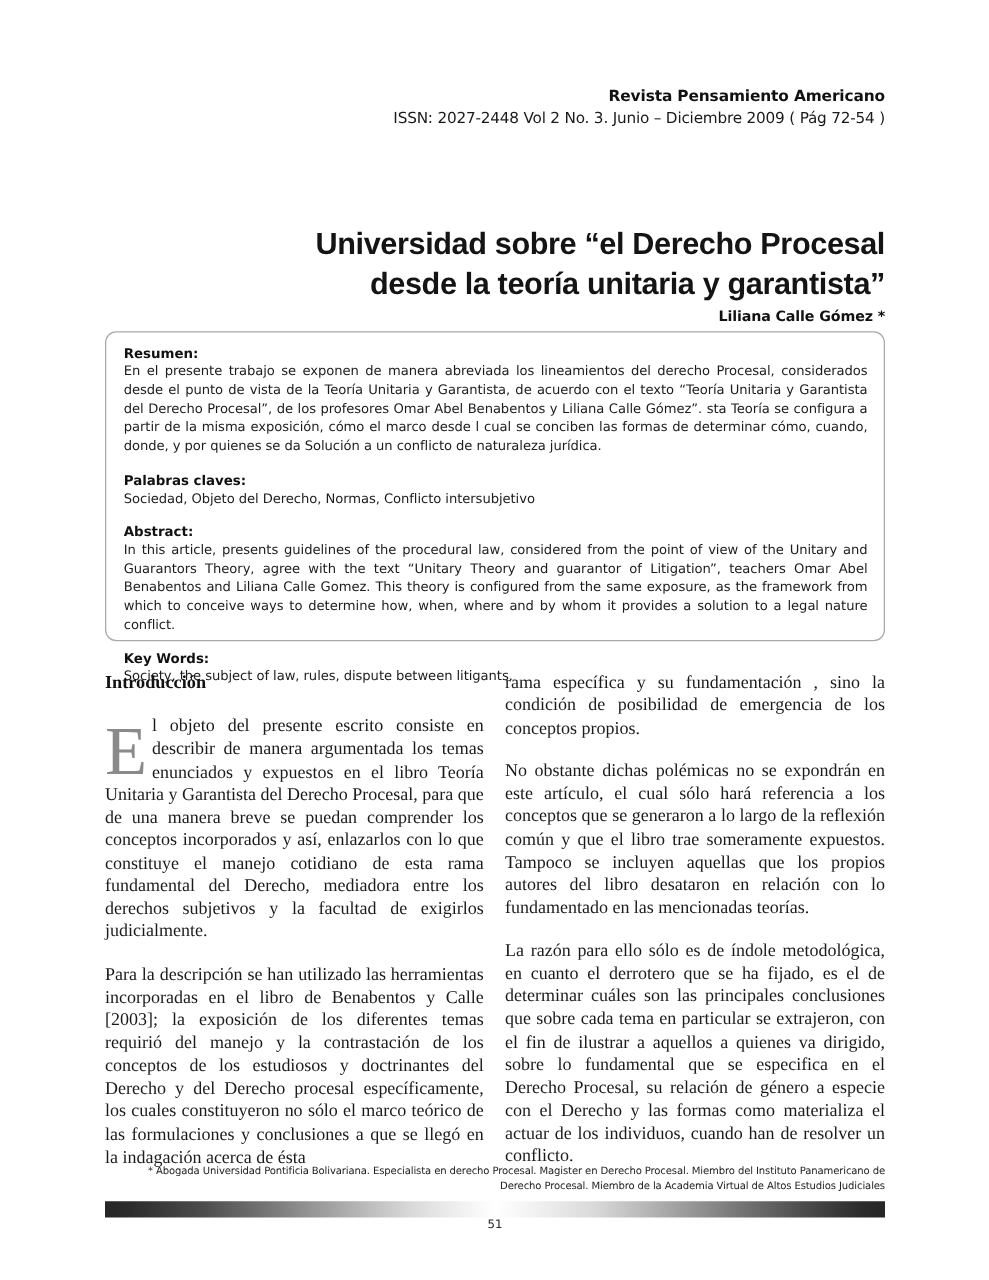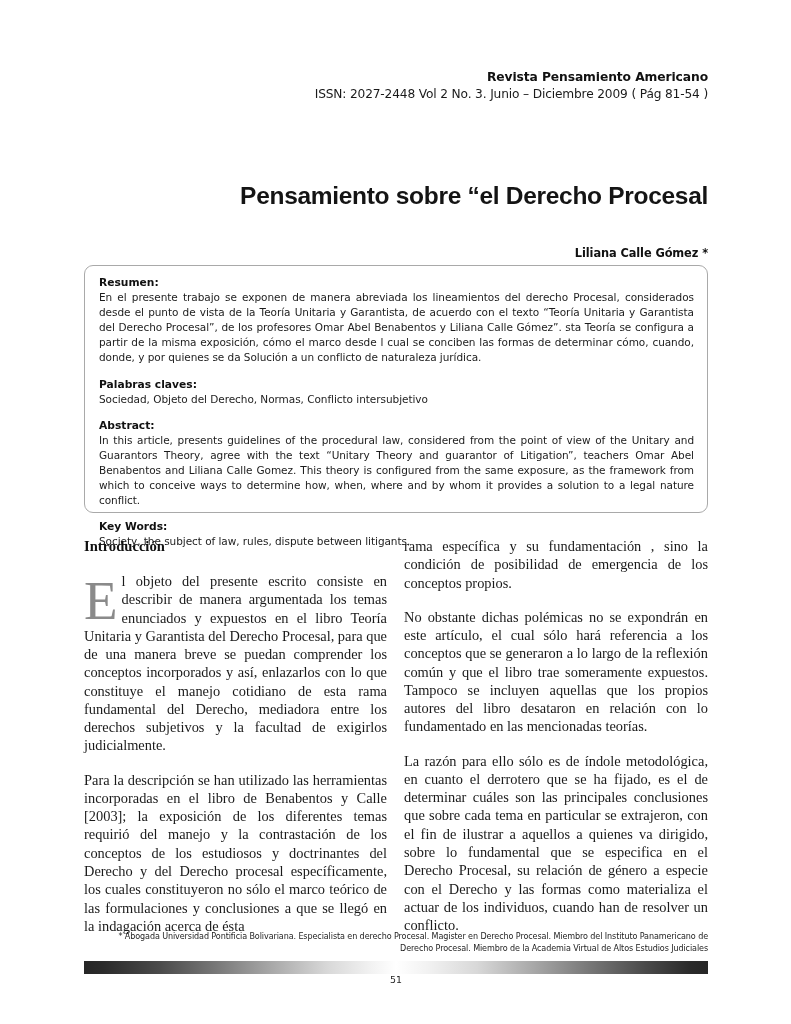--- a/index.html
+++ b/index.html
@@ -198,25 +198,26 @@
     margin-top: 12px;
   }
 </style>
 </head>
 <body>
 
 <div class="page">
 
   <div class="journal-header">
     <div class="journal-name">Revista Pensamiento Americano</div>
-    <div class="journal-issn">ISSN: 2027-2448 Vol 2 No. 3. Junio – Diciembre 2009 (  Pág 81-54  )</div>
+    <div class="journal-issn">ISSN: 2027-2448 Vol 2 No. 3. Junio – Diciembre 2009 (  Pág 72-54  )</div>
   </div>
 
   <h1 class="article-title">
-    <span class="tline">Pensamiento sobre “el Derecho Procesal</span>
+    <span class="tline">Universidad sobre “el Derecho Procesal</span>
+    <span class="tline">desde la teoría unitaria y garantista”</span>
   </h1>
 
   <div class="author-byline">Liliana Calle Gómez *</div>
 
   <div class="abstract-box">
     <div class="ab-heading">Resumen:</div>
     <p class="ab-body">En el presente trabajo se exponen de manera abreviada los lineamientos del derecho Procesal, considerados desde el punto de vista de la Teoría Unitaria y Garantista, de acuerdo con el texto “Teoría Unitaria y Garantista del Derecho Procesal”, de los profesores Omar Abel Benabentos y Liliana Calle Gómez”.  sta Teoría se configura a partir de la misma exposición, cómo el marco desde l cual se conciben las formas de determinar cómo, cuando, donde, y por quienes se da Solución a un conflicto de naturaleza jurídica.</p>
     <div class="ab-gap"></div>
     <div class="ab-heading">Palabras claves:</div>
     <p class="ab-body">Sociedad, Objeto del Derecho, Normas, Conflicto intersubjetivo</p>

